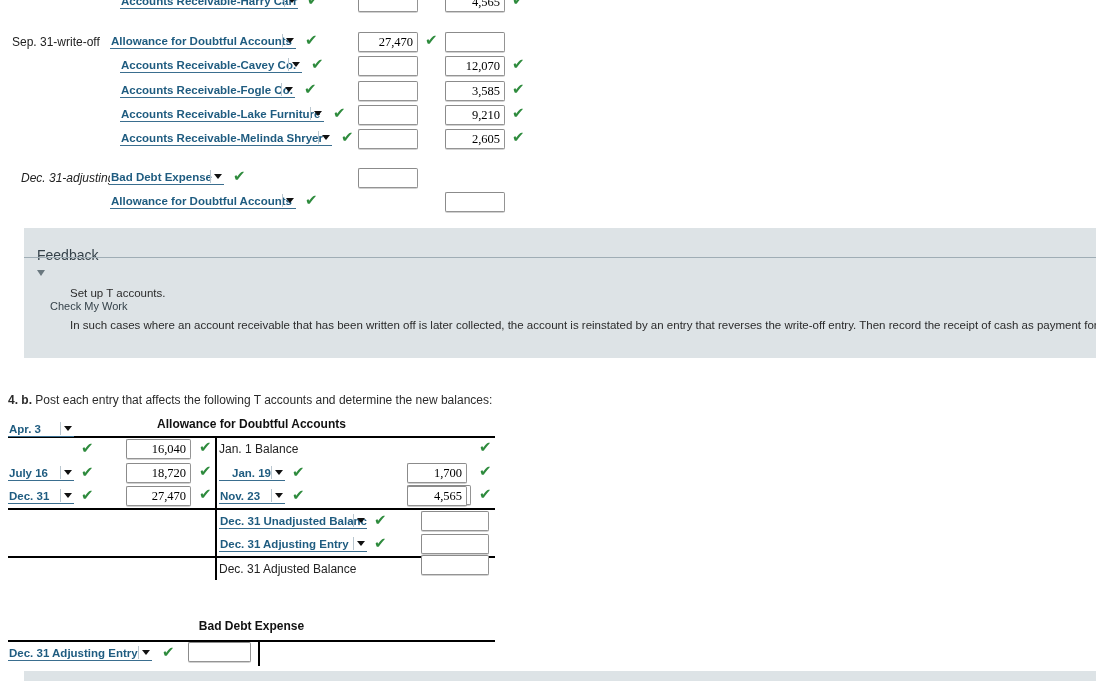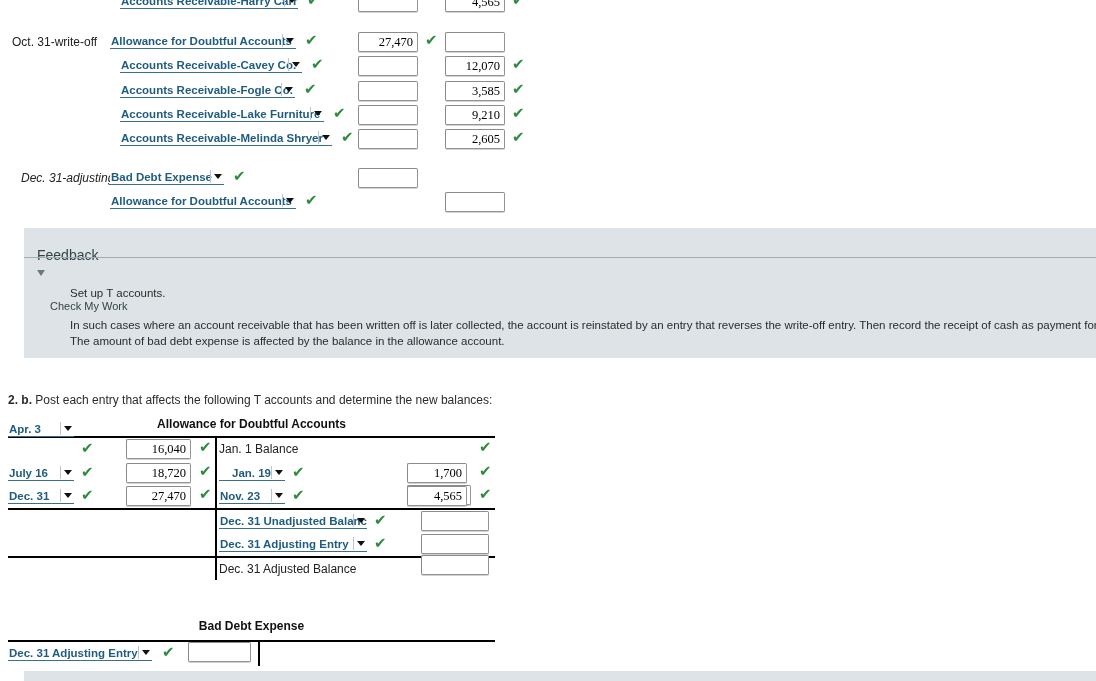--- a/index.html
+++ b/index.html
@@ -160,21 +160,21 @@
 </style>
 </head>
 <body>
 
 <div id="journal-section">
     <div class="sel" style="left: 120px; top: -6px; width: 178px;"><span>Accounts Receivable-Harry Carr</span><span class="arrow"></span></div>
     <div class="tick" style="left: 307px; top: -7px;">✔</div>
     <div class="box" style="left: 358px; top: -8px; width: 60px;"></div>
     <div class="box" style="left: 445px; top: -8px; width: 60px;">4,565</div>
     <div class="tick" style="left: 512px; top: -7px;">✔</div>
-    <div class="lbl" style="left: 12px; top: 35px;">Oct. 31-write-off</div>
+    <div class="lbl" style="left: 12px; top: 35px;">Sep. 31-write-off</div>
     <div class="sel" style="left: 110px; top: 34px; width: 186px;"><span>Allowance for Doubtful Accounts</span><span class="arrow"></span></div>
     <div class="tick" style="left: 305px; top: 33px;">✔</div>
     <div class="box" style="left: 358px; top: 32px; width: 60px;">27,470</div>
     <div class="tick" style="left: 425px; top: 33px;">✔</div>
     <div class="box" style="left: 445px; top: 32px; width: 60px;"></div>
     <div class="sel" style="left: 120px; top: 58px; width: 182px;"><span>Accounts Receivable-Cavey Co.</span><span class="arrow"></span></div>
     <div class="tick" style="left: 311px; top: 57px;">✔</div>
     <div class="box" style="left: 358px; top: 56px; width: 60px;"></div>
     <div class="box" style="left: 445px; top: 56px; width: 60px;">12,070</div>
     <div class="tick" style="left: 512px; top: 57px;">✔</div>
@@ -202,25 +202,24 @@
     <div class="box" style="left: 445px; top: 192px; width: 60px;"></div>
   </div>
 
 <div class="feedback" id="feedback-panel" style="top:228px; height:130px;">
   <span class="fb-title">Feedback</span>
   <div class="fb-rule"></div>
   <div class="fb-tri"></div>
   <span class="fb-cmw" style="left:26px;margin-top:33px;">Check My Work</span>
   <span class="fb-line" style="top:59px;">Set up T accounts.</span>
   <span class="fb-line" style="top:91px;">In such cases where an account receivable that has been written off is later collected, the account is reinstated by an entry that reverses the write-off entry. Then record the receipt of cash as payment for the account.</span>
-  <span class="fb-line" style="top:107px;">The amount of bad debt expense is affected by the balance in the allowance account.</span>
 </div>
 
 <div class="qlabel" style="left:8px; top:393px;">
-  <b>2. b.</b>
+  <b>4. b.</b>
   <span>Post each entry that affects the following T accounts and determine the new balances:</span>
 </div>
 
 <div id="t-accounts">
     <div class="t-title" style="left: 8px; top: 417px; width: 487px;">Allowance for Doubtful Accounts</div>
     <div class="rule" style="left: 8px; top: 436px; width: 487px; height: 2px;"></div>
     <div class="sel" style="left: 8px; top: 422px; width: 66px;"><span>Apr. 3</span><span class="arrow"></span></div>
     <div class="tick" style="left: 81px; top: 441px;">✔</div>
     <div class="box" style="left: 126px; top: 439px; width: 65px;">16,040</div>
     <div class="tick" style="left: 199px; top: 440px;">✔</div>

